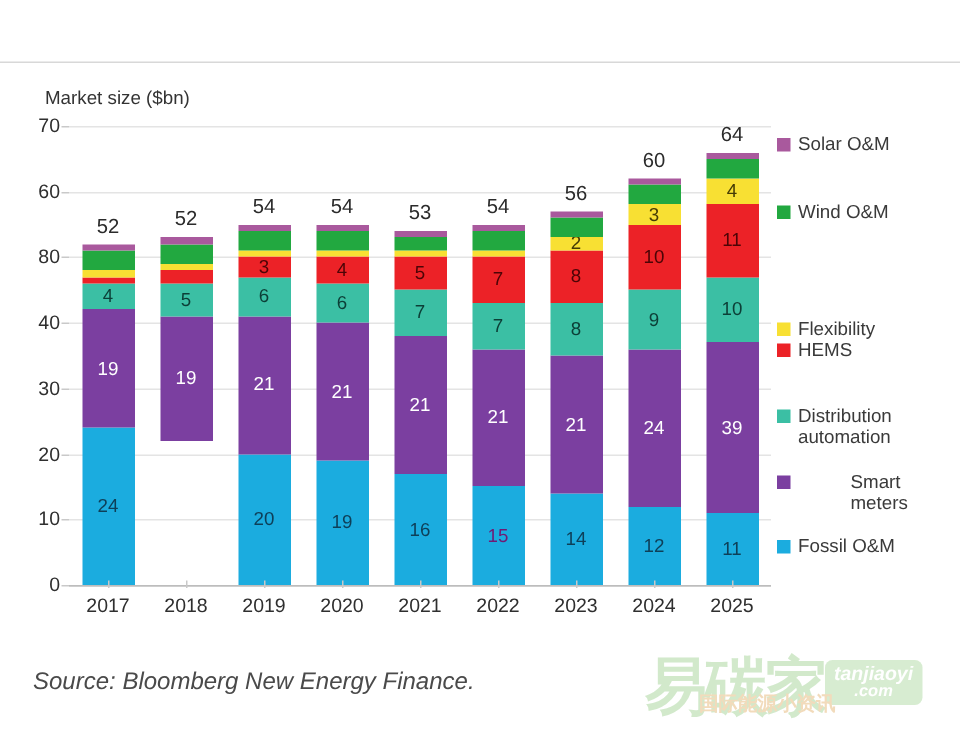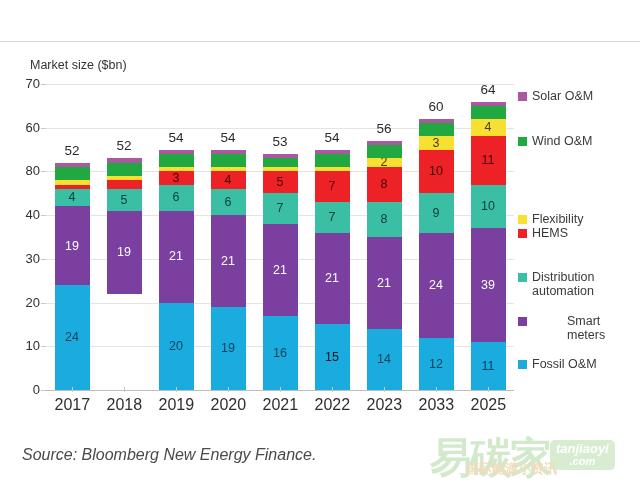--- a/index.html
+++ b/index.html
@@ -59,21 +59,21 @@
     font-size:12.5px; line-height:1;
     overflow:hidden;
   }
   .seg span { pointer-events:none; }
   .total {
     position:absolute; width:100%; text-align:center;
     font-size:13.5px; color:#2b2b2b;
   }
   .xlabel {
     position:absolute; width:100%; text-align:center;
-    font-size:16px; color:#2f2f2f; top:312px;
+    font-size:13px; color:#2f2f2f; top:312px;
   }
   .xtickmark {
     position:absolute; top:303px; width:1px; height:5px; background:#c9c9c9;
   }
   .xaxis-line {
     position:absolute; left:0; top:306px; width:468px; height:1px; background:#bdbdbd;
   }
 
   
   #legend {
@@ -289,21 +289,21 @@
             <span></span>
           </div>
           <div class="seg" style="height: 4.37143px; bottom: 231.686px; background: rgb(169, 89, 157); color: rgb(255, 255, 255);">
             <span></span>
           </div>
           <div class="total" style="bottom: 241.057px;">53</div>
           <div class="xlabel">2021</div>
         </div>
         <div class="xtickmark" style="left: 234px;"></div>
         <div class="bar-group" style="left: 268.5px; width: 35px; height: 306px;">
-          <div class="seg" style="height: 65.5714px; bottom: 0px; background: rgb(27, 172, 223); color: #0f172a;">
+          <div class="seg" style="height: 65.5714px; bottom: 0px; background: rgb(27, 172, 223); color: #701a75;">
             <span>15</span>
           </div>
           <div class="seg" style="height: 91.8px; bottom: 65.5714px; background: rgb(123, 63, 160); color: rgb(255, 255, 255);">
             <span>21</span>
           </div>
           <div class="seg" style="height: 30.6px; bottom: 157.371px; background: rgb(59, 191, 164); color: rgb(12, 63, 55);">
             <span>7</span>
           </div>
           <div class="seg" style="height: 30.6px; bottom: 187.971px; background: rgb(236, 34, 39); color: rgb(76, 4, 6);">
             <span>7</span>
@@ -363,21 +363,21 @@
           <div class="seg" style="height: 13.1143px; bottom: 240.429px; background: rgb(248, 224, 51); color: rgb(69, 60, 5);">
             <span>3</span>
           </div>
           <div class="seg" style="height: 13.1143px; bottom: 253.543px; background: rgb(34, 168, 64); color: rgb(255, 255, 255);">
             <span></span>
           </div>
           <div class="seg" style="height: 4.37143px; bottom: 266.657px; background: rgb(169, 89, 157); color: rgb(255, 255, 255);">
             <span></span>
           </div>
           <div class="total" style="bottom: 276.029px;">60</div>
-          <div class="xlabel">2033</div>
+          <div class="xlabel">2024</div>
         </div>
         <div class="xtickmark" style="left: 390px;"></div>
         <div class="bar-group" style="left: 424.5px; width: 35px; height: 306px;">
           <div class="seg" style="height: 48.0857px; bottom: 0px; background: rgb(27, 172, 223); color: rgb(14, 63, 88);">
             <span>11</span>
           </div>
           <div class="seg" style="height: 113.657px; bottom: 48.0857px; background: rgb(123, 63, 160); color: rgb(255, 255, 255);">
             <span>39</span>
           </div>
           <div class="seg" style="height: 43.7143px; bottom: 161.743px; background: rgb(59, 191, 164); color: rgb(12, 63, 55);">

